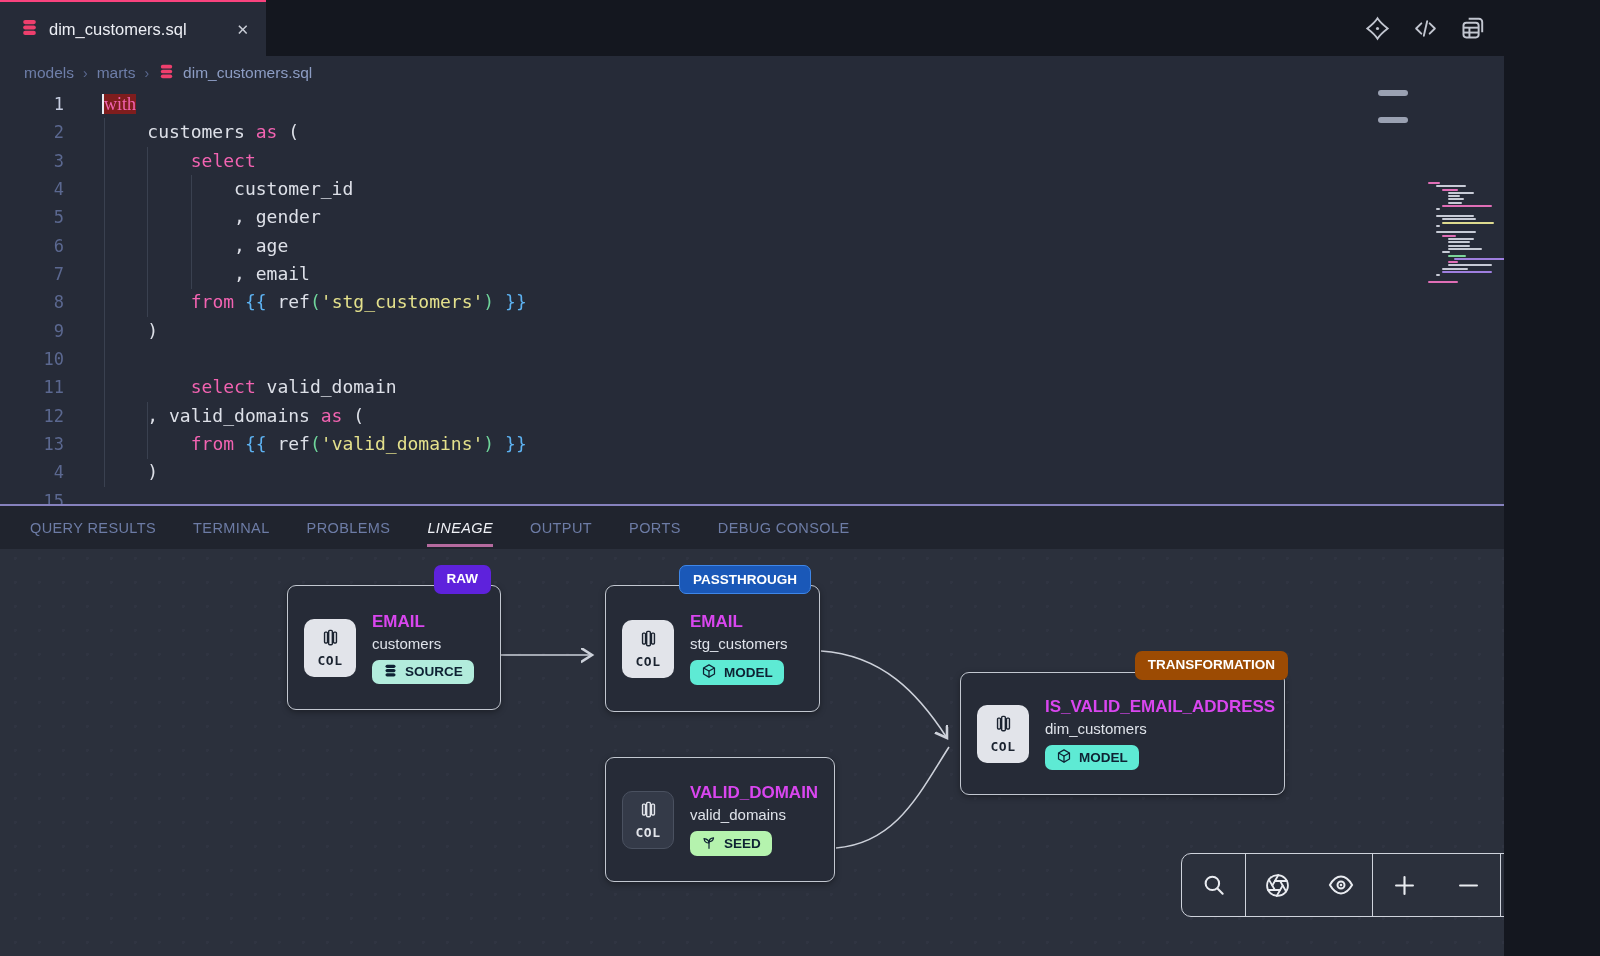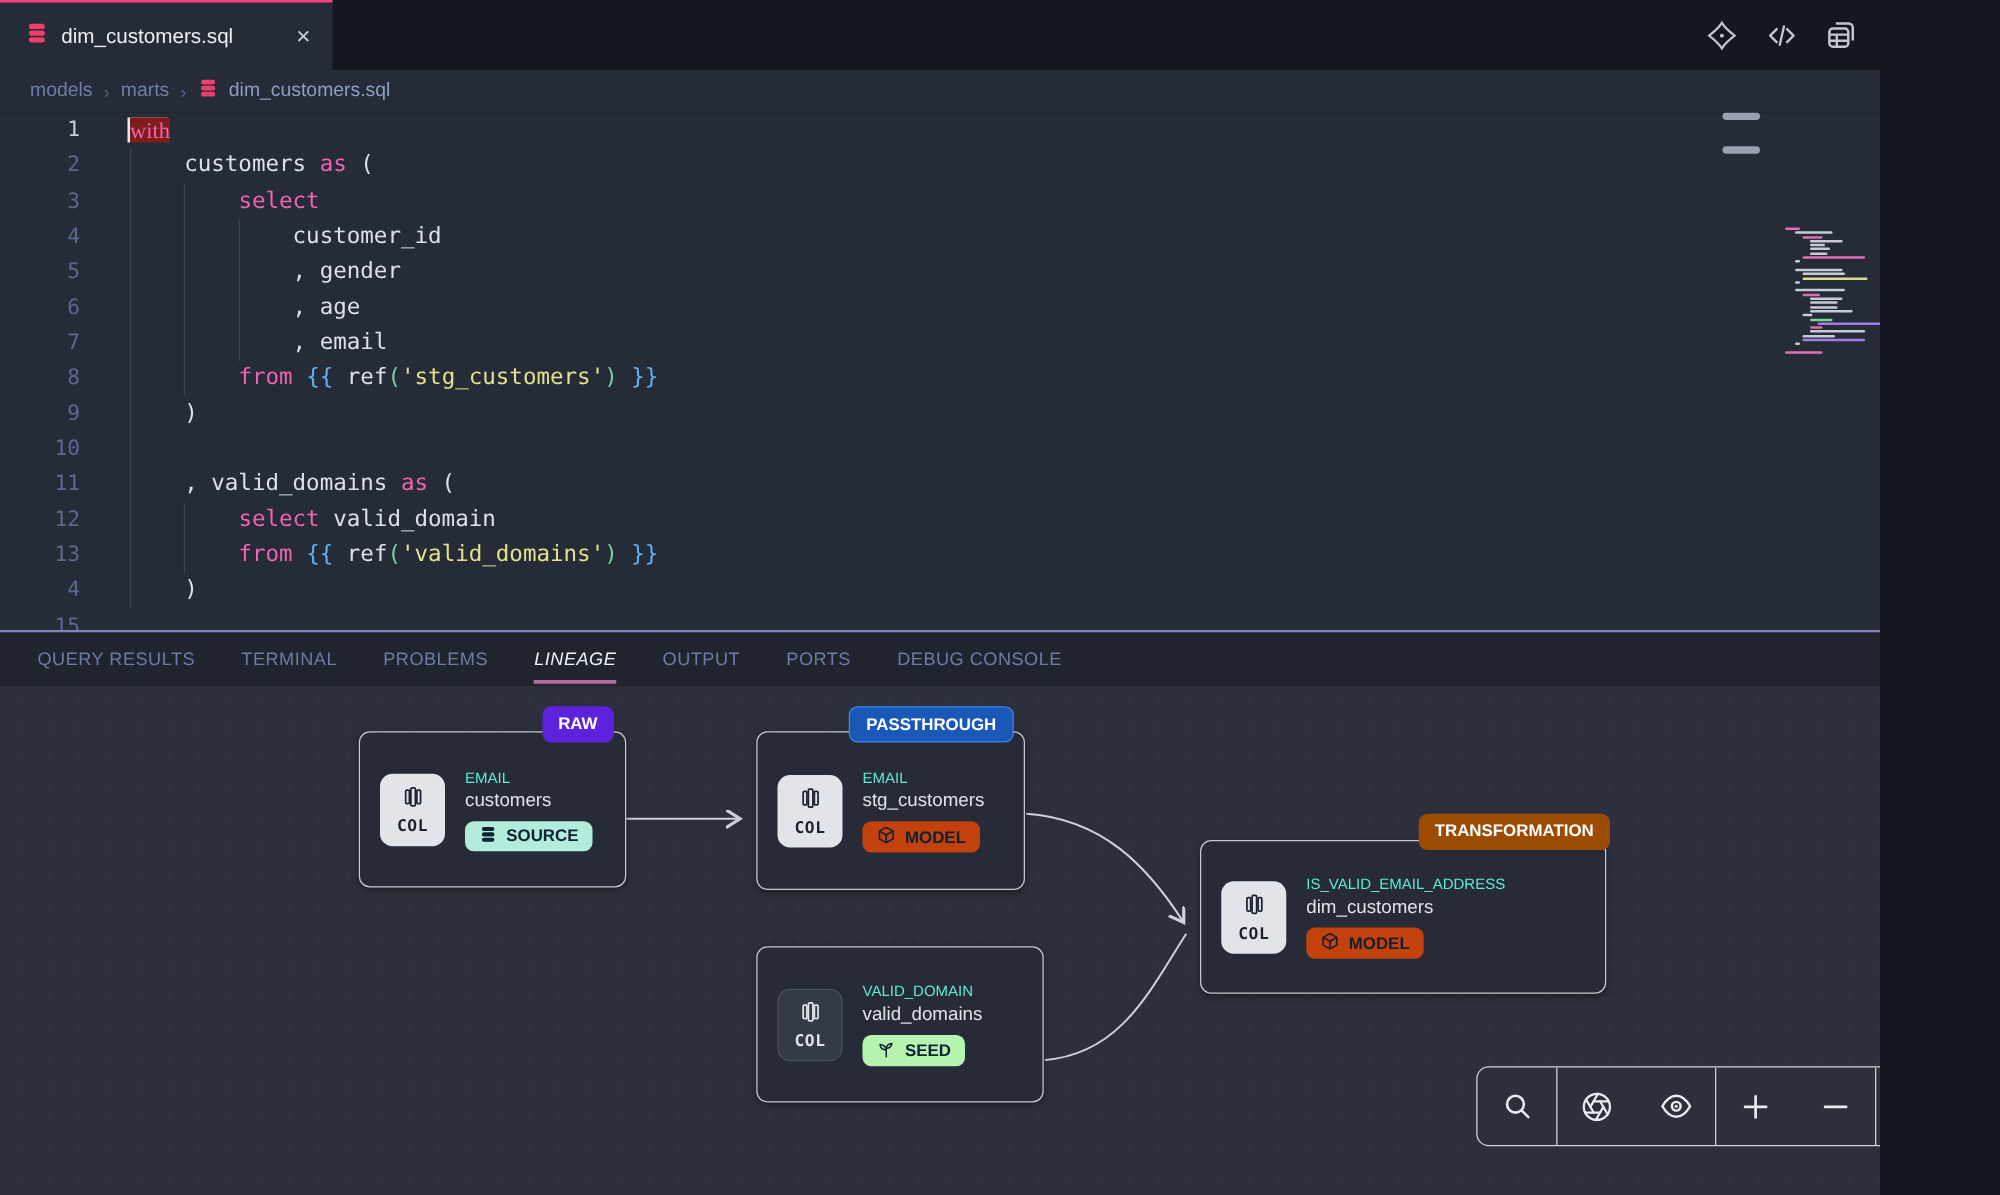--- a/index.html
+++ b/index.html
@@ -68,26 +68,26 @@
            font-size:13.5px;font-weight:bold;color:#fff;white-space:nowrap;}
   .tag-raw{background:#5e22dc;right:9px;}
   .tag-passthrough{background:#1a58b8;border:1.5px solid #3e86e8;right:8px;text-align:center;}
   .tag-transformation{background:#9c4b03;right:-4px;top:-22px;}
   .chip{width:52px;height:58px;border-radius:10px;display:flex;flex-direction:column;align-items:center;
         justify-content:center;gap:1px;flex:0 0 auto;}
   .chip.light{background:#e2e4ea;color:#1b2330;}
   .chip.dark{background:#343a48;color:#e2e4ea;border:1px solid #4a5160;}
   .chip .clab{font-size:13px;font-weight:bold;letter-spacing:.5px;font-family:"DejaVu Sans Mono",monospace;}
   .nbody{display:flex;flex-direction:column;align-items:flex-start;}
-  .ntitle{font-size:12px;font-weight:400;color:#5eead4;}
+  .ntitle{font-size:17px;font-weight:700;color:#d946ef;}
   .nsub{font-size:15px;color:#dfe3ea;margin-top:3px;}
   .kbadge{display:inline-flex;align-items:center;gap:7px;margin-top:8px;padding:3px 11px;border-radius:7px;
           font-size:13.5px;font-weight:bold;color:#0e2233;}
   .kb-source{background:#b2ecdc;justify-content:space-between;}
-  .kb-model{background:#c2410c;}
+  .kb-model{background:#5eead4;}
   .kb-seed{background:#b5f3ae;}
 
   
   .ltoolbar{position:absolute;left:1181px;top:304px;width:382px;height:64px;border:1.5px solid #cfd3dc;
             border-radius:10px;background:#2b303c;display:flex;overflow:hidden;}
   .lcell{display:flex;align-items:center;justify-content:space-around;height:100%;}
   .lcell + .lcell{border-left:1.5px solid #cfd3dc;}
   .lbtn{width:44px;height:44px;display:flex;align-items:center;justify-content:center;cursor:pointer;color:#e9ebf0;}
 </style>
 </head>
@@ -193,22 +193,22 @@
         <div class="ln"><span class="tk-kw tk-sel">with</span></div>
         <div class="ln"><span class="tk-id">    customers </span><span class="tk-kw">as</span><span class="tk-id"> (</span></div>
         <div class="ln"><span class="tk-id">        </span><span class="tk-kw">select</span></div>
         <div class="ln"><span class="tk-id">            customer_id</span></div>
         <div class="ln"><span class="tk-id">            , gender</span></div>
         <div class="ln"><span class="tk-id">            , age</span></div>
         <div class="ln"><span class="tk-id">            , email</span></div>
         <div class="ln"><span class="tk-id">        </span><span class="tk-kw">from</span><span class="tk-id"> </span><span class="tk-brace">{{</span><span class="tk-id"> ref</span><span class="tk-paren">(</span><span class="tk-str">'stg_customers'</span><span class="tk-paren">)</span><span class="tk-id"> </span><span class="tk-brace">}}</span></div>
         <div class="ln"><span class="tk-id">    )</span></div>
         <div class="ln"></div>
+        <div class="ln"><span class="tk-id">        </span><span class="tk-kw">select</span><span class="tk-id"> valid_domain</span></div>
         <div class="ln"><span class="tk-id">    , valid_domains </span><span class="tk-kw">as</span><span class="tk-id"> (</span></div>
-        <div class="ln"><span class="tk-id">        </span><span class="tk-kw">select</span><span class="tk-id"> valid_domain</span></div>
         <div class="ln"><span class="tk-id">        </span><span class="tk-kw">from</span><span class="tk-id"> </span><span class="tk-brace">{{</span><span class="tk-id"> ref</span><span class="tk-paren">(</span><span class="tk-str">'valid_domains'</span><span class="tk-paren">)</span><span class="tk-id"> </span><span class="tk-brace">}}</span></div>
         <div class="ln"><span class="tk-id">    )</span></div>
         <div class="ln"></div>
       </div>
     <div class="deco-bar" style="left:1378px;top:0px;"></div>
     <div class="deco-bar" style="left:1378px;top:27px;"></div>
     <div class="minimap" id="minimap">
         <div class="mbar" style="margin-left: 0px; width: 12px; background: rgb(224, 110, 182);"></div>
         <div class="mbar" style="margin-left: 8px; width: 30px; background: rgb(199, 203, 214);"></div>
         <div class="mbar" style="margin-left: 14px; width: 16px; background: rgb(224, 110, 182);"></div>

